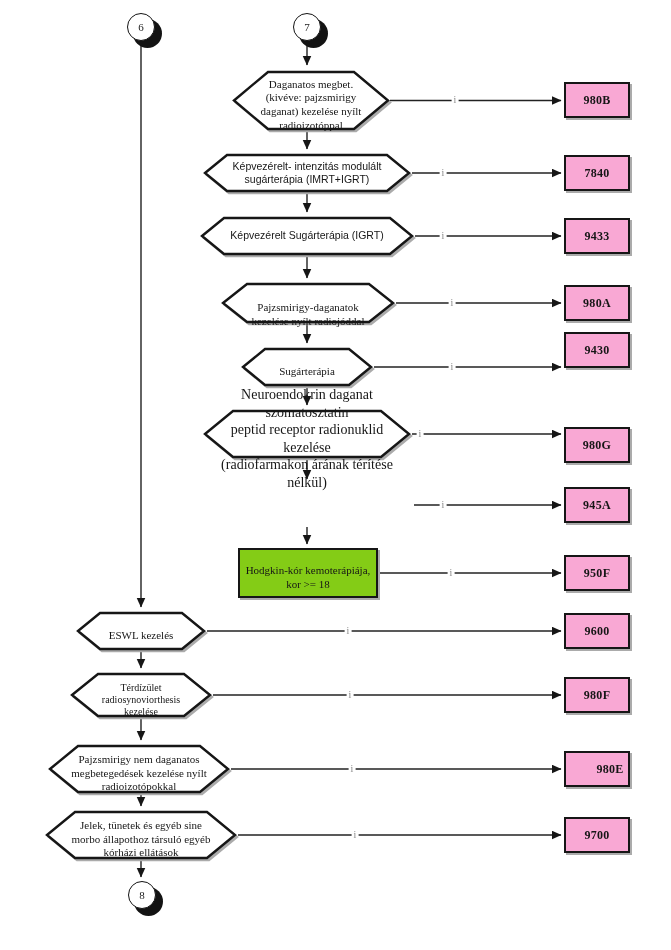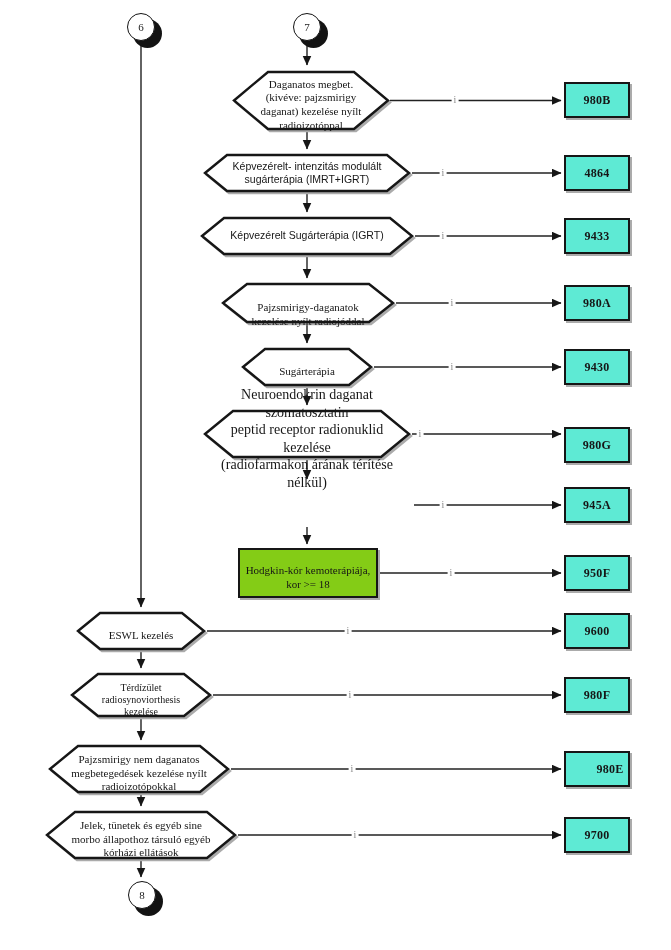--- a/index.html
+++ b/index.html
@@ -15,21 +15,21 @@
 
   .label{position:absolute;inset:0;display:flex;align-items:center;justify-content:center;
          text-align:center;white-space:pre-line;font-size:11px;line-height:1.25;
          color:#161616;padding:0 6px;}
   .serif{font-family:"Liberation Serif","DejaVu Serif",serif;margin-top:9px;}
   .sans{font-family:"Liberation Sans","DejaVu Sans",sans-serif;font-size:10.5px;}
 
   .rect-node{position:absolute;background:#84cc16;border:2.4px solid #161616;
              box-shadow:2px 2px 0 #ababab;box-sizing:border-box;}
 
-  .code-box{position:absolute;left:564px;width:66px;height:36px;background:#5eead4;
+  .code-box{position:absolute;left:564px;width:66px;height:36px;background:#f9a8d4;
             border:2.4px solid #161616;box-shadow:2px 2px 0 #ababab;box-sizing:border-box;
             display:flex;align-items:center;justify-content:center;
             font-weight:bold;font-size:12px;color:#161616;letter-spacing:.3px;}
 
   .term{position:absolute;width:36px;height:36px;}
   .term-shadow{position:absolute;left:6px;top:6px;width:29px;height:29px;border-radius:50%;
                background:#131313;}
   .term-face{position:absolute;left:0;top:0;width:28px;height:28px;border-radius:50%;
              background:#ffffff;border:1.7px solid #131313;box-sizing:border-box;
              display:flex;align-items:center;justify-content:center;
@@ -185,29 +185,29 @@
     </svg>
     <div class="label serif">Jelek, tünetek és egyéb sine
 morbo állapothoz társuló egyéb
 kórházi ellátások</div>
   </div>
 
   <div class="code-box" style="top:82px;">
       <span>980B</span>
     </div>
   <div class="code-box" style="top:155px;">
-      <span>4864</span>
+      <span>7840</span>
     </div>
   <div class="code-box" style="top:218px;">
       <span>9433</span>
     </div>
   <div class="code-box" style="top:285px;">
       <span>980A</span>
     </div>
-  <div class="code-box" style="top:349px;align-items:center;">
+  <div class="code-box" style="top:332px;align-items:center;">
       <span>9430</span>
     </div>
   <div class="code-box" style="top:427px;">
       <span>980G</span>
     </div>
   <div class="code-box" style="top:487px;">
       <span>945A</span>
     </div>
   <div class="code-box" style="top:555px;">
       <span>950F</span>

